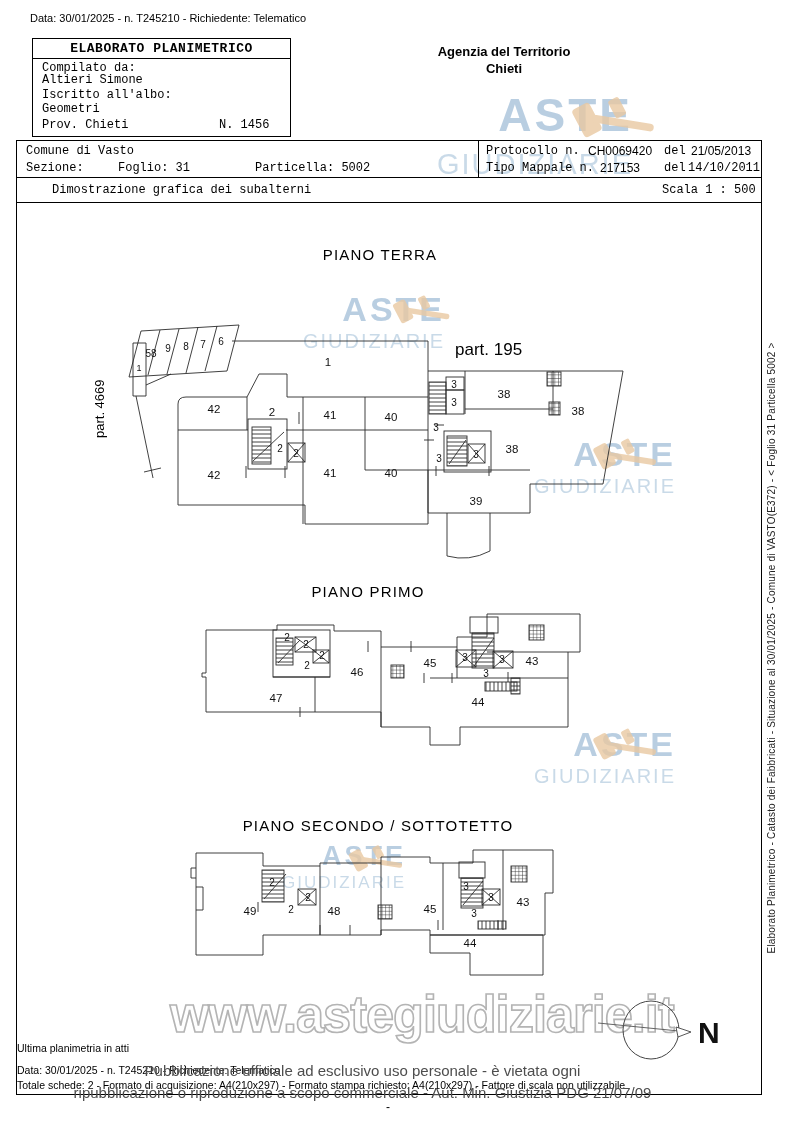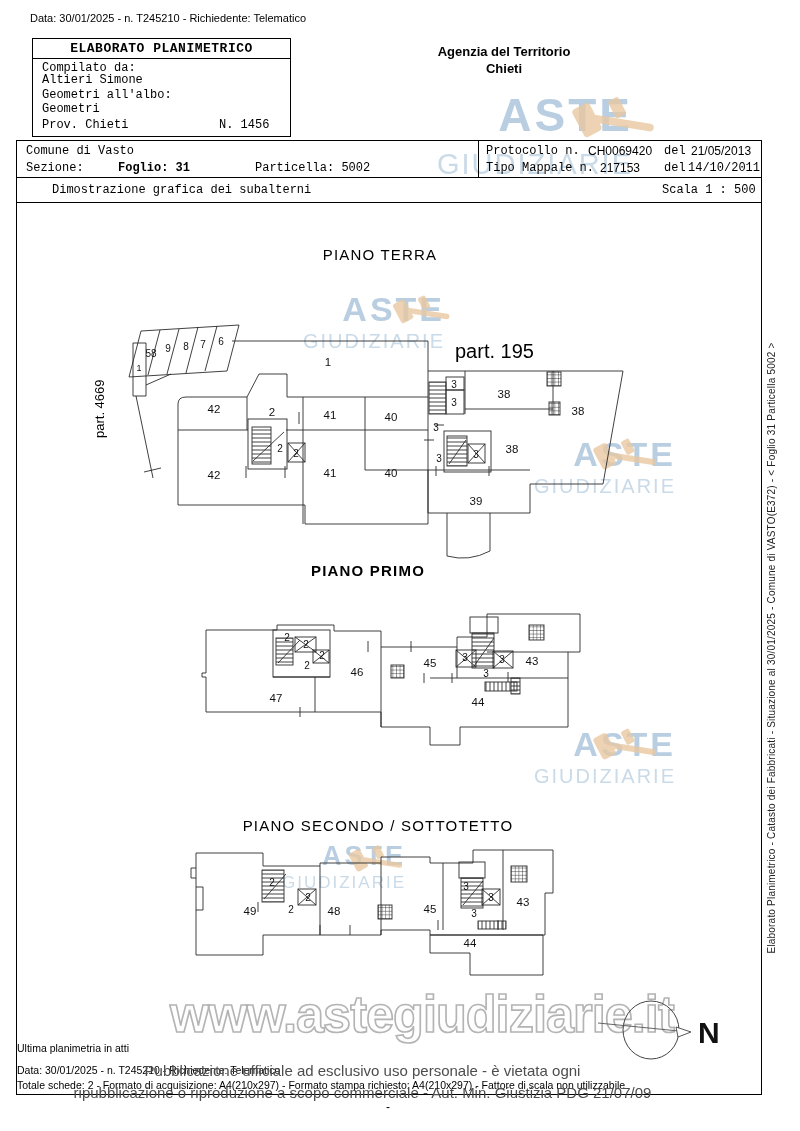--- a/index.html
+++ b/index.html
@@ -26,21 +26,21 @@
   .cell{font-size:12px;white-space:pre;}
   
   .wm{line-height:1;white-space:nowrap;}
   .wm .w1{display:block;color:rgba(142,176,206,.62);font-weight:bold;letter-spacing:3px;text-align:right;}
   .wm .w2{display:block;color:rgba(156,188,214,.55);letter-spacing:2px;}
   .gavel{position:absolute;opacity:.8;}
   .urlwm{left:170px;top:984px;font-size:52px;font-weight:bold;letter-spacing:-1px;
        color:rgba(250,250,250,.18);-webkit-text-stroke:1.7px #b4b4b4;transform:scaleX(.97);transform-origin:left;}
   
   .floor-title{text-align:center;font-size:15px;letter-spacing:1.2px;}
-  .part-lbl{font-size:20px;text-align:right;}
+  .part-lbl{font-size:17px;text-align:right;}
   .part-rot{font-size:13px;transform:rotate(-90deg);transform-origin:0 0;white-space:nowrap;}
   svg text{font-family:"Liberation Sans",sans-serif;fill:#111;}
   .plan path,.plan rect,.plan line,.plan polygon{stroke:#2b2b2b;stroke-width:.9;fill:none;}
   .plan .hh{fill:url(#hatchH);}
   .plan .hv{fill:url(#hatchV);}
   .plan .gg{fill:url(#gridP);}
   
   .foot{font-size:10.5px;white-space:pre;}
   .legal{left:16px;width:693px;text-align:center;font-size:15px;line-height:21px;color:#4d4d4d;}
   .sidetext{font-size:10px;transform:rotate(-90deg);transform-origin:0 0;width:888px;text-align:center;white-space:nowrap;letter-spacing:.2px;color:#222;}
@@ -109,54 +109,54 @@
 </svg>
 
 <div class="abs urlwm">www.astegiudiziarie.it</div>
 
 <div class="abs topline">Data: 30/01/2025 - n. T245210 - Richiedente: Telematico</div>
 
 <div class="abs elabox">
   <div class="ttl">ELABORATO PLANIMETRICO</div>
   <div class="row" style="top:22px;">Compilato da:</div>
   <div class="row" style="top:34px;">Altieri Simone</div>
-  <div class="row" style="top:49px;">Geometri all'albo:</div>
+  <div class="row" style="top:49px;">Iscritto all'albo:</div>
   <div class="row" style="top:63px;">Geometri</div>
   <div class="row" style="top:79px;">Prov. Chieti</div>
   <div class="row" style="top:79px;left:186px;">N. 1456</div>
 </div>
 
 <div class="abs agency">
   <div class="a1">Agenzia del Territorio</div>
   <div class="a4">Chieti</div>
 </div>
 
 <div class="abs infobox"></div>
 <div class="abs vdiv"></div>
 <div class="abs cell mono" style="left:26px;top:144px;">Comune di Vasto</div>
 <div class="abs cell mono" style="left:26px;top:161px;">Sezione:</div>
-<div class="abs cell mono" style="left:118px;top:161px;font-weight:bold;">Foglio: 31</div>
+<div class="abs cell mono" style="left:118px;top:161px;">Foglio: 31</div>
 <div class="abs cell mono" style="left:255px;top:161px;">Particella: 5002</div>
 <div class="abs cell mono" style="left:486px;top:144px;">Protocollo n.</div>
 <div class="abs cell" style="left:588px;top:144px;">CH0069420</div>
 <div class="abs cell mono" style="left:664px;top:144px;">del</div>
 <div class="abs cell" style="left:691px;top:144px;">21/05/2013</div>
 <div class="abs cell mono" style="left:486px;top:161px;">Tipo Mappale n.</div>
 <div class="abs cell" style="left:600px;top:161px;">217153</div>
 <div class="abs cell mono" style="left:664px;top:161px;">del</div>
 <div class="abs cell mono" style="left:688px;top:161px;">14/10/2011</div>
 
 <div class="abs subbox"></div>
 <div class="abs cell mono" style="left:26px;top:183px;margin-left:26px;">Dimostrazione grafica dei subalterni</div>
 <div class="abs cell mono" style="left:662px;top:183px;">Scala 1 : 500</div>
 
 <div class="abs drawbox"></div>
 
 <div class="abs floor-title" style="left:280px;top:246px;width:200px;">PIANO TERRA</div>
-<div class="abs floor-title" style="left:268px;top:562px;width:200px;font-weight:bold;">PIANO PRIMO</div>
+<div class="abs floor-title" style="left:268px;top:583px;width:200px;">PIANO PRIMO</div>
 <div class="abs floor-title" style="left:228px;top:817px;width:300px;">PIANO SECONDO / SOTTOTETTO</div>
 
 <div class="abs part-rot" style="left:92px;top:438px;">part. 4669</div>
 <div class="abs part-lbl" style="left:455px;top:340px;">part. 195</div>
 
 <svg class="abs plan" style="left:16px;top:202px;" width="746" height="893" viewBox="16 202 746 893">
   <defs>
     <pattern id="hatchH" width="4" height="4" patternUnits="userSpaceOnUse">
         <path d="M0,2 H4" stroke="#2b2b2b" stroke-width="0.7"></path>
       </pattern>

